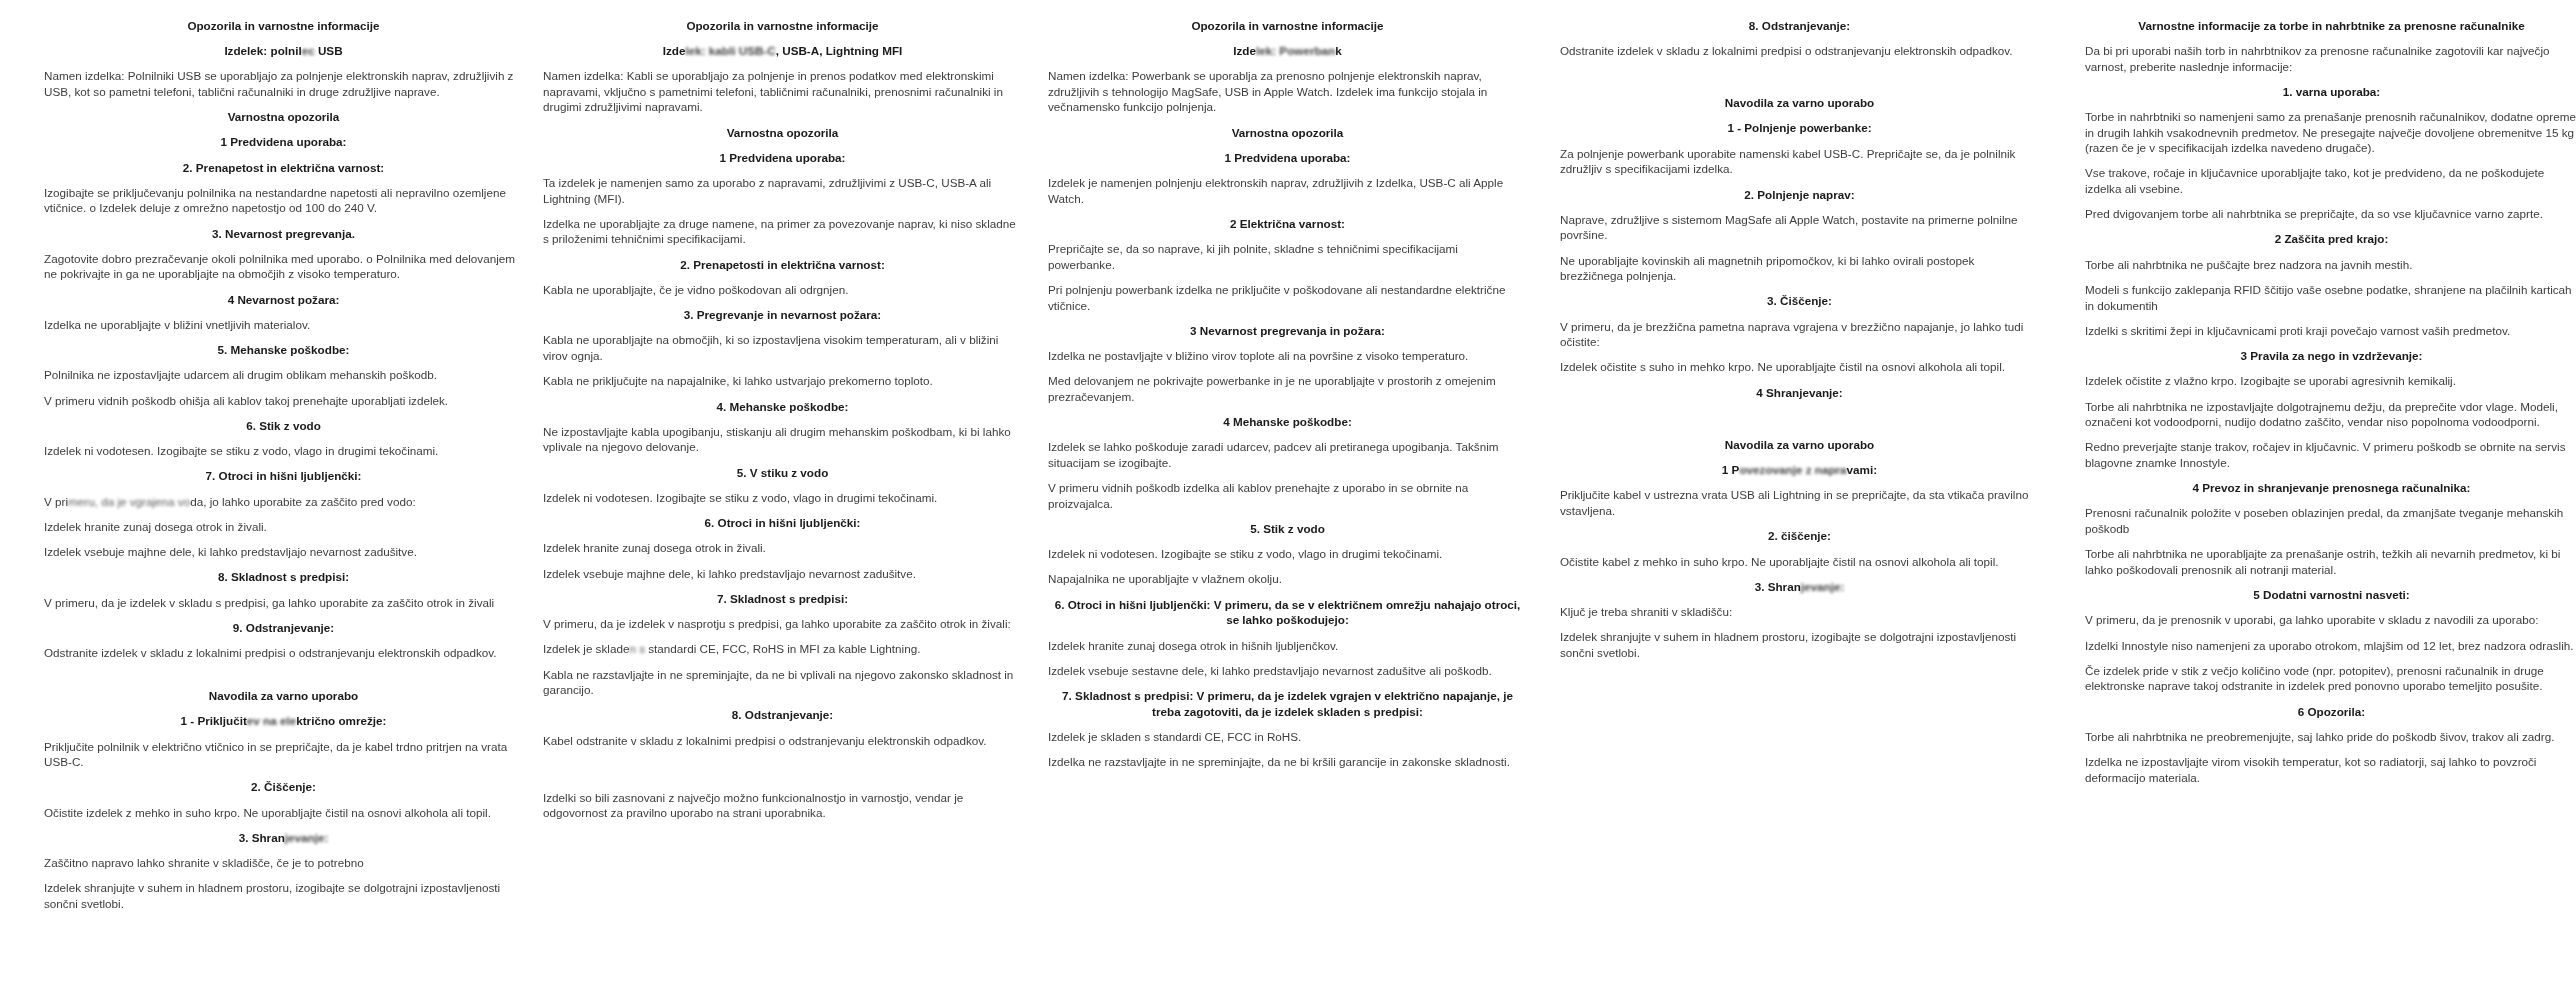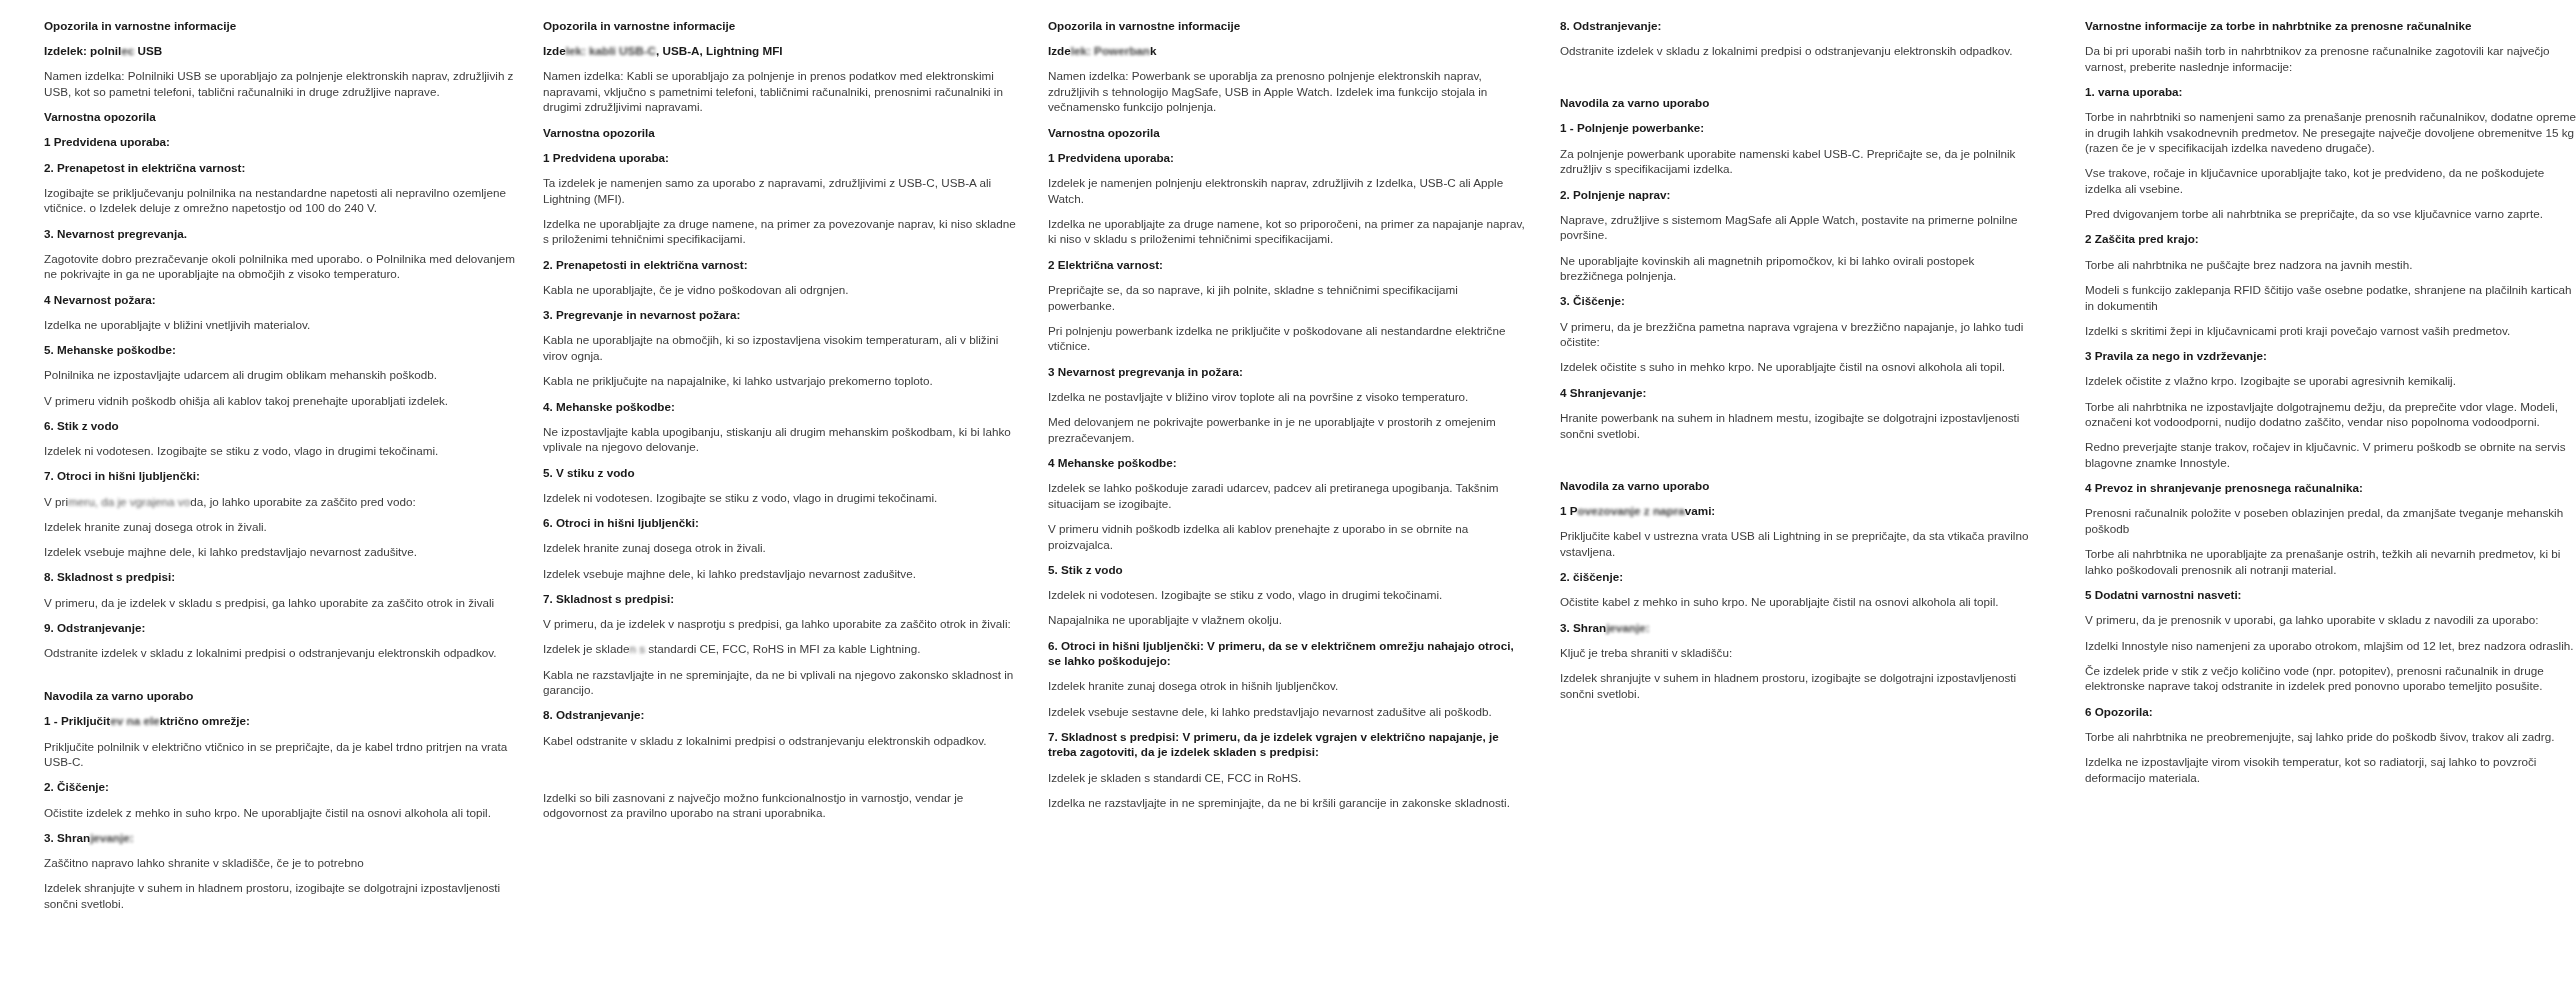--- a/index.html
+++ b/index.html
@@ -20,20 +20,21 @@
     top: 0;
     padding-top: 17.7px;
     box-sizing: border-box;
   }
   .column .h {
     font-size: 11.7px;
     line-height: 1.33;
     font-weight: 700;
     color: #1a1a1a;
     margin: 0 0 9.7px 0;
+    text-align: center;
   }
   .column p {
     font-size: 11.7px;
     line-height: 1.33;
     font-weight: 400;
     color: #3d3d3d;
     margin: 0 0 9.7px 0;
   }
   .gap { width: 100%; }
   .blur {
@@ -114,21 +115,20 @@
       <div class="gap" style="height: 32px;"></div>
       <p>Izdelki so bili zasnovani z največjo možno funkcionalnostjo in varnostjo, vendar je odgovornost za pravilno uporabo na strani uporabnika.</p>
     </section>
   <section class="column" id="col-3">
       <h2 class="h">Opozorila in varnostne informacije</h2>
       <h2 class="h"><span>Izde</span><span class="blur">lek: Powerban</span><span>k</span></h2>
       <p>Namen izdelka: Powerbank se uporablja za prenosno polnjenje elektronskih naprav, združljivih s tehnologijo MagSafe, USB in Apple Watch. Izdelek ima funkcijo stojala in večnamensko funkcijo polnjenja.</p>
       <h2 class="h">Varnostna opozorila</h2>
       <h2 class="h">1 Predvidena uporaba:</h2>
       <p>Izdelek je namenjen polnjenju elektronskih naprav, združljivih z Izdelka, USB-C ali Apple Watch.</p>
-      <p>Izdelka ne uporabljajte za druge namene, kot so priporočeni, na primer za napajanje naprav, ki niso v skladu s priloženimi tehničnimi specifikacijami.</p>
       <h2 class="h">2 Električna varnost:</h2>
       <p>Prepričajte se, da so naprave, ki jih polnite, skladne s tehničnimi specifikacijami powerbanke.</p>
       <p>Pri polnjenju powerbank izdelka ne priključite v poškodovane ali nestandardne električne vtičnice.</p>
       <h2 class="h">3 Nevarnost pregrevanja in požara:</h2>
       <p>Izdelka ne postavljajte v bližino virov toplote ali na površine z visoko temperaturo.</p>
       <p>Med delovanjem ne pokrivajte powerbanke in je ne uporabljajte v prostorih z omejenim prezračevanjem.</p>
       <h2 class="h">4 Mehanske poškodbe:</h2>
       <p>Izdelek se lahko poškoduje zaradi udarcev, padcev ali pretiranega upogibanja. Takšnim situacijam se izogibajte.</p>
       <p>V primeru vidnih poškodb izdelka ali kablov prenehajte z uporabo in se obrnite na proizvajalca.</p>
       <h2 class="h">5. Stik z vodo</h2>
@@ -148,21 +148,20 @@
       <h2 class="h">Navodila za varno uporabo</h2>
       <h2 class="h">1 - Polnjenje powerbanke:</h2>
       <p>Za polnjenje powerbank uporabite namenski kabel USB-C. Prepričajte se, da je polnilnik združljiv s specifikacijami izdelka.</p>
       <h2 class="h">2. Polnjenje naprav:</h2>
       <p>Naprave, združljive s sistemom MagSafe ali Apple Watch, postavite na primerne polnilne površine.</p>
       <p>Ne uporabljajte kovinskih ali magnetnih pripomočkov, ki bi lahko ovirali postopek brezžičnega polnjenja.</p>
       <h2 class="h">3. Čiščenje:</h2>
       <p>V primeru, da je brezžična pametna naprava vgrajena v brezžično napajanje, jo lahko tudi očistite:</p>
       <p>Izdelek očistite s suho in mehko krpo. Ne uporabljajte čistil na osnovi alkohola ali topil.</p>
       <h2 class="h">4 Shranjevanje:</h2>
-      <p>Hranite powerbank na suhem in hladnem mestu, izogibajte se dolgotrajni izpostavljenosti sončni svetlobi.</p>
       <div class="gap" style="height: 27px;"></div>
       <h2 class="h">Navodila za varno uporabo</h2>
       <h2 class="h"><span>1 P</span><span class="blur">ovezovanje z napra</span><span>vami:</span></h2>
       <p>Priključite kabel v ustrezna vrata USB ali Lightning in se prepričajte, da sta vtikača pravilno vstavljena.</p>
       <h2 class="h">2. čiščenje:</h2>
       <p>Očistite kabel z mehko in suho krpo. Ne uporabljajte čistil na osnovi alkohola ali topil.</p>
       <h2 class="h"><span>3. Shran</span><span class="blur">jevanje:</span></h2>
       <p>Ključ je treba shraniti v skladišču:</p>
       <p>Izdelek shranjujte v suhem in hladnem prostoru, izogibajte se dolgotrajni izpostavljenosti sončni svetlobi.</p>
     </section>

